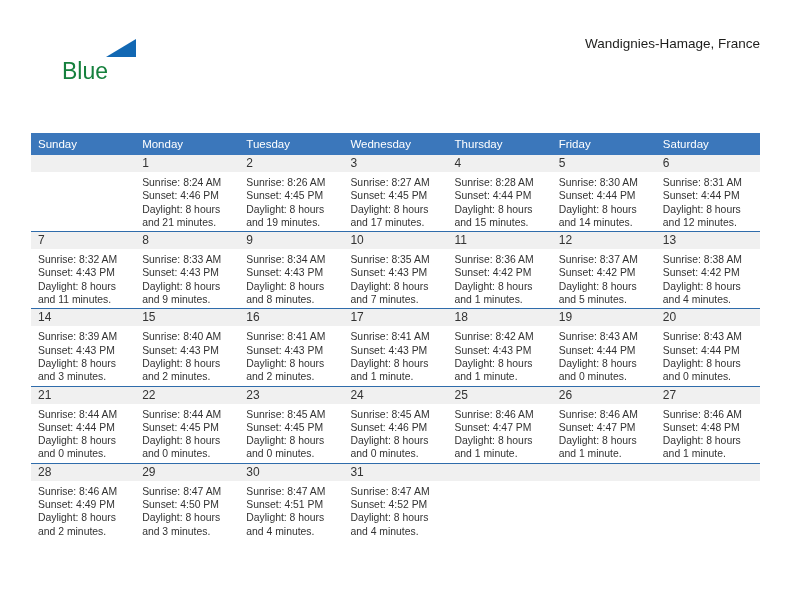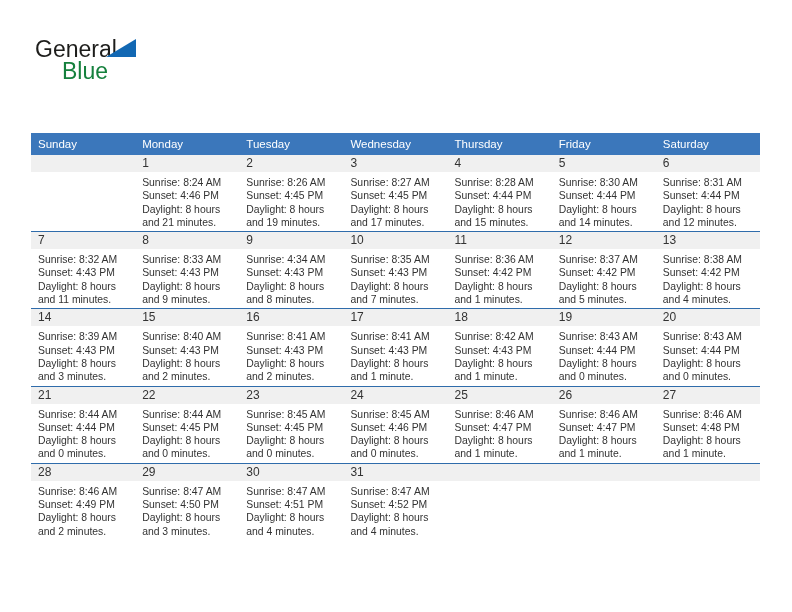--- a/index.html
+++ b/index.html
@@ -141,26 +141,26 @@
   td.empty .details { min-height: 53px; }
 </style>
 </head>
 <body>
 
 <div class="page">
 
   <div class="header">
 
     <div class="brand">
-      <span class="brand-general">General</span>
       <span class="brand-triangle"></span>
       <span class="brand-blue">Blue</span>
     </div>
 
     <div class="title-block">
+      <div class="cal-subtitle">Wandignies-Hamage, France</div>
     </div>
 
   </div>
 
   <table class="calendar">
     <colgroup>
       <col>
         <col>
         <col>
         <col>
@@ -260,21 +260,21 @@
             <div class="details">
               <div>Sunrise: 8:33 AM</div>
               <div>Sunset: 4:43 PM</div>
               <div>Daylight: 8 hours</div>
               <div>and 9 minutes.</div>
             </div>
           </td>
           <td>
             <div class="daynum">9</div>
             <div class="details">
-              <div>Sunrise: 4:34 AM</div>
+              <div>Sunrise: 8:34 AM</div>
               <div>Sunset: 4:43 PM</div>
               <div>Daylight: 8 hours</div>
               <div>and 8 minutes.</div>
             </div>
           </td>
           <td>
             <div class="daynum">10</div>
             <div class="details">
               <div>Sunrise: 8:35 AM</div>
               <div>Sunset: 4:43 PM</div>

